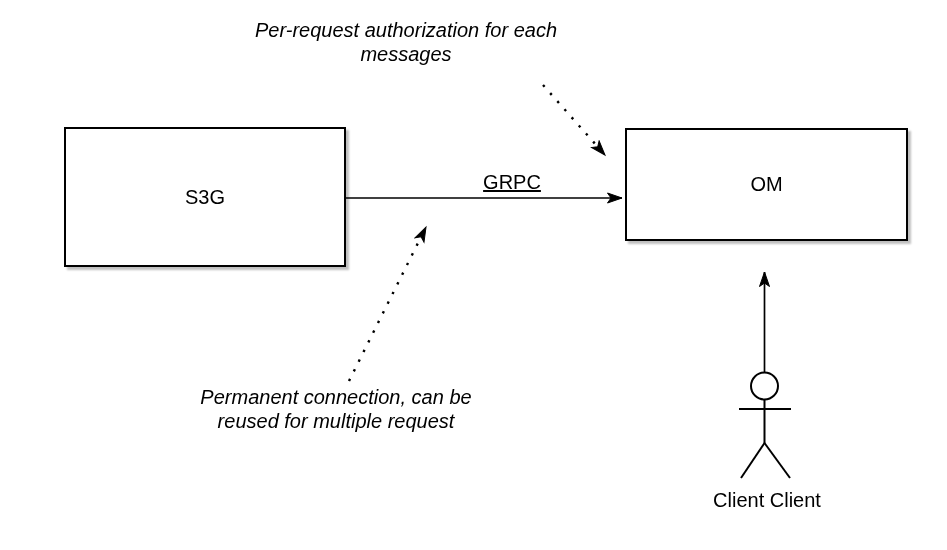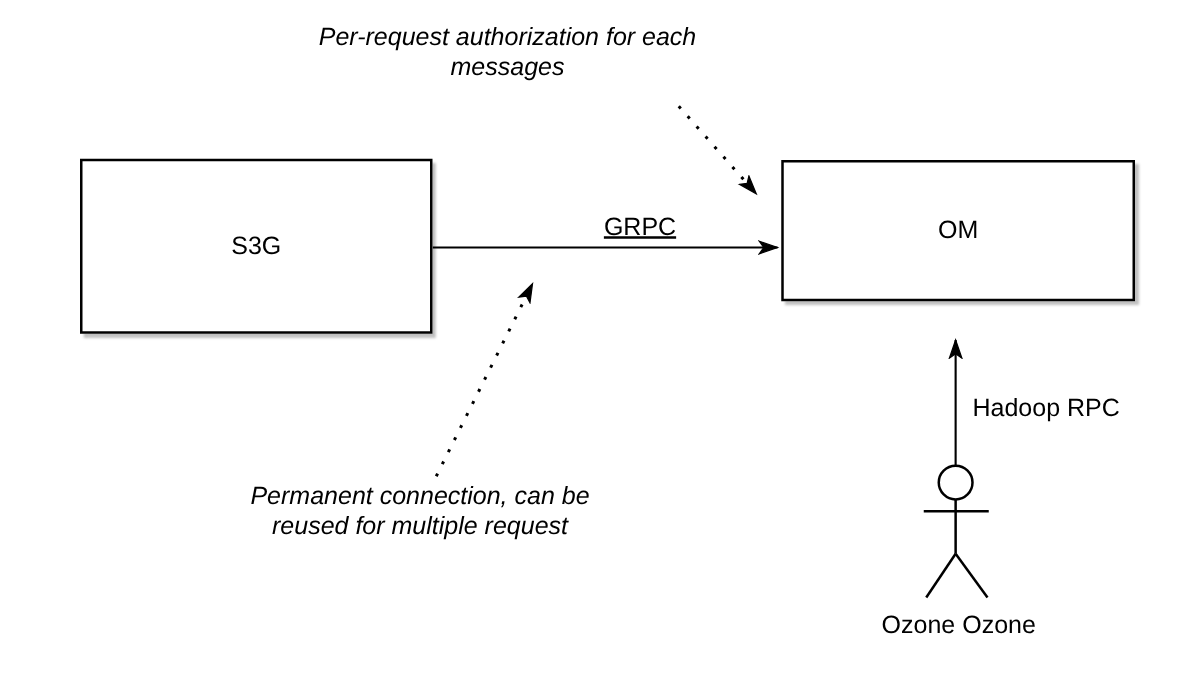--- a/index.html
+++ b/index.html
@@ -74,17 +74,16 @@
   </div>
 
   <div class="label annotation centerx" style="left:336px; top:385px;">Permanent connection, can be
 reused for multiple request</div>
 
   <div class="label annotation centerx" style="left:406px; top:18px;">Per-request authorization for each
 messages</div>
 
   <div class="label centerx" style="left:512px; top:170px;text-decoration:underline;">GRPC</div>
 
-  <div class="label" style="left:778px; top:315px;">Hadoop RPC</div>
 
-  <div class="label centerx" style="left:767px; top:488px;">Ozone Ozone</div>
+  <div class="label centerx" style="left:767px; top:488px;">Client Client</div>
 
 </div>
 
 </body></html>

